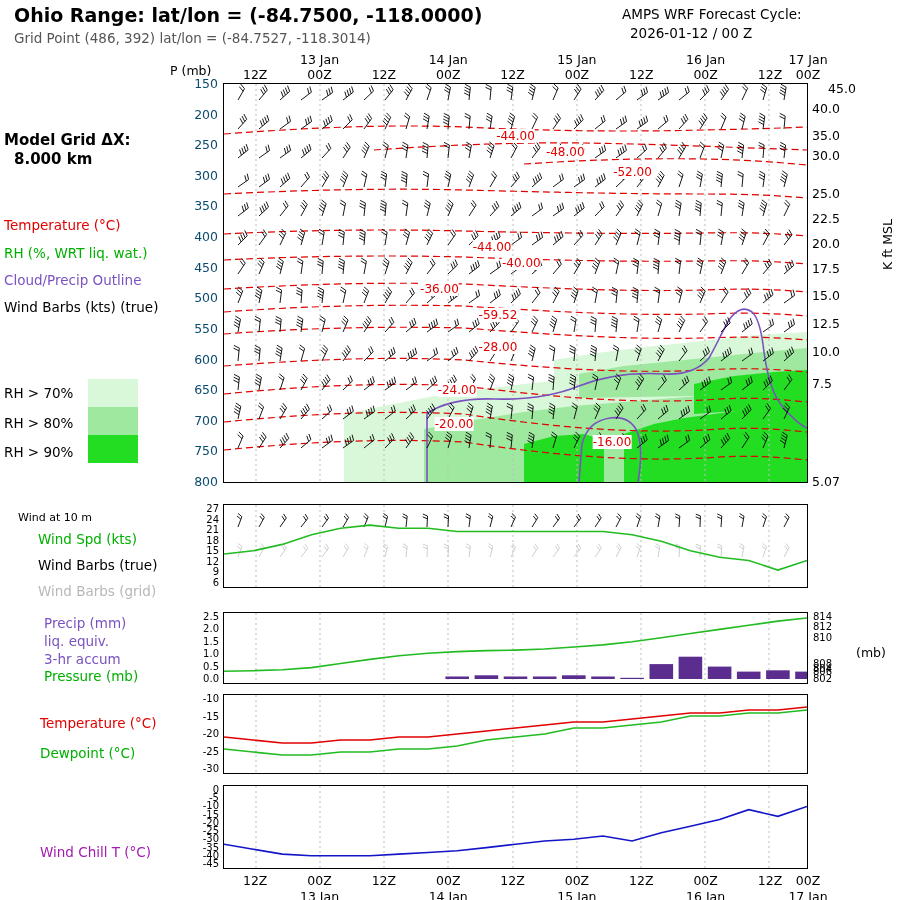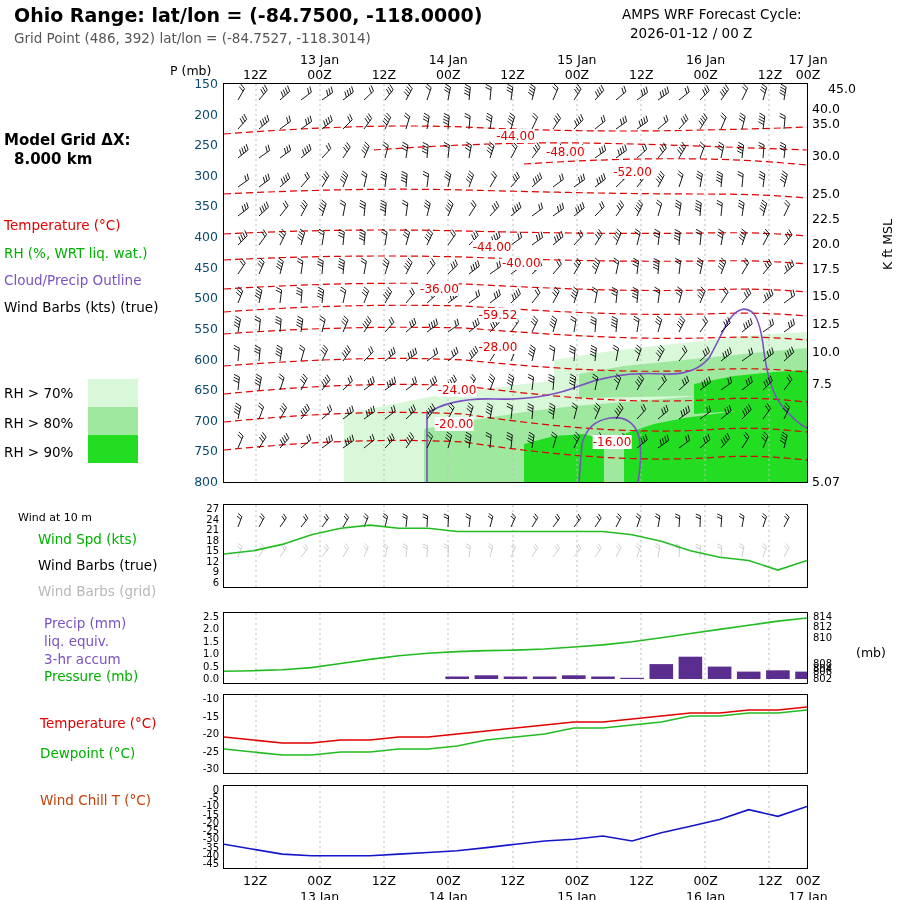--- a/index.html
+++ b/index.html
@@ -34,21 +34,21 @@
   #lg-wind10{left:18px;top:511px;font-size:11px;color:#000;}
   #lg-wspd{left:38px;top:531px;color:#00b000;}
   #lg-wb-true{left:38px;top:557px;color:#000;}
   #lg-wb-grid{left:38px;top:583px;color:#b8b8b8;}
   #lg-precip{left:44px;top:615px;color:#7a52c0;}
   #lg-precip2{left:44px;top:633px;color:#7a52c0;}
   #lg-precip3{left:44px;top:651px;color:#7a52c0;}
   #lg-press{left:44px;top:668px;color:#00b000;}
   #lg-tempc{left:40px;top:715px;color:#e10000;}
   #lg-dewp{left:40px;top:745px;color:#00b000;}
-  #lg-chill{left:40px;top:792px;color:#c2410c;}
+  #lg-chill{left:40px;top:844px;color:#a21caf;}
 
   
   #main-panel{left:223px;top:83px;width:585px;height:400px;border:1px solid #000;box-sizing:border-box;background:#fff;}
   #p-label{left:170px;top:63px;font-size:12.5px;color:#000;}
   #kft-label{left:880px;top:270px;font-size:12.5px;color:#000;transform:rotate(-90deg);transform-origin:left top;white-space:nowrap;}
   #mb-label{left:856px;top:645px;font-size:12.5px;color:#000;}
 
   .ytick{position:absolute;right:0;font-size:12.5px;color:#0c4a6e;text-align:right;transform:translateY(-50%);}
   .ytick-r{position:absolute;font-size:12.5px;color:#000;transform:translateY(-50%);}
   .xtick{position:absolute;font-size:12.5px;color:#000;transform:translateX(-50%);white-space:nowrap;}
@@ -534,21 +534,21 @@
     <div class="ytick" style="top: 244.923px; width: 40px;">550</div>
     <div class="ytick" style="top: 275.538px; width: 40px;">600</div>
     <div class="ytick" style="top: 306.154px; width: 40px;">650</div>
     <div class="ytick" style="top: 336.769px; width: 40px;">700</div>
     <div class="ytick" style="top: 367.385px; width: 40px;">750</div>
     <div class="ytick" style="top: 398px; width: 40px;">800</div>
   </div>
 <div class="abs" id="kfttick-wrap" style="left:812px;top:83px;width:48px;height:398px;">
     <div class="ytick-r" style="top: 5px; left: 16px;">45.0</div>
     <div class="ytick-r" style="top: 25px; left: 0px;">40.0</div>
-    <div class="ytick-r" style="top: 40px; left: 0px;">35.0</div>
+    <div class="ytick-r" style="top: 52px; left: 0px;">35.0</div>
     <div class="ytick-r" style="top: 72px; left: 0px;">30.0</div>
     <div class="ytick-r" style="top: 110px; left: 0px;">25.0</div>
     <div class="ytick-r" style="top: 135px; left: 0px;">22.5</div>
     <div class="ytick-r" style="top: 160px; left: 0px;">20.0</div>
     <div class="ytick-r" style="top: 185px; left: 0px;">17.5</div>
     <div class="ytick-r" style="top: 212px; left: 0px;">15.0</div>
     <div class="ytick-r" style="top: 240px; left: 0px;">12.5</div>
     <div class="ytick-r" style="top: 268px; left: 0px;">10.0</div>
     <div class="ytick-r" style="top: 300px; left: 0px;">7.5</div>
     <div class="ytick-r" style="top: 398px; left: 0px;">5.07</div>

